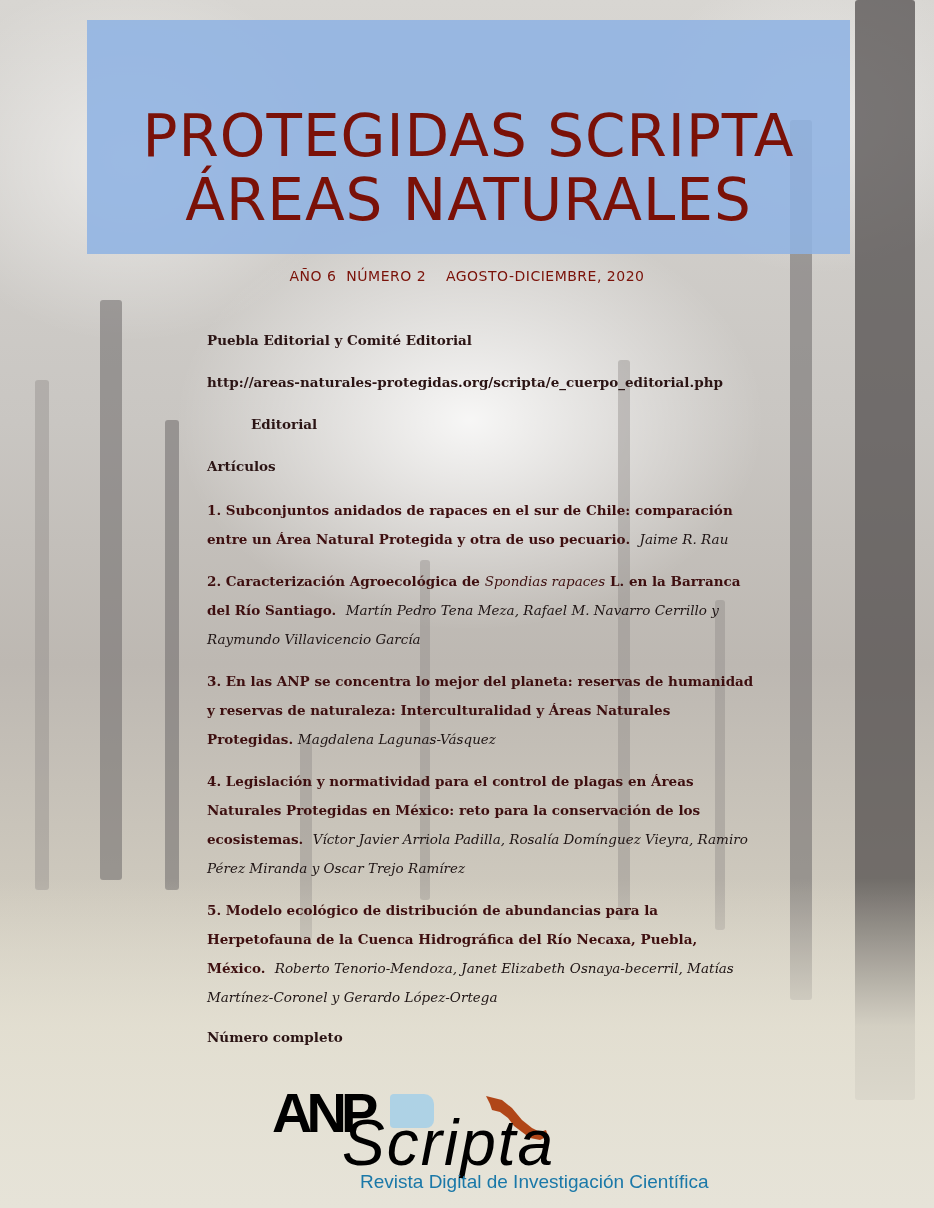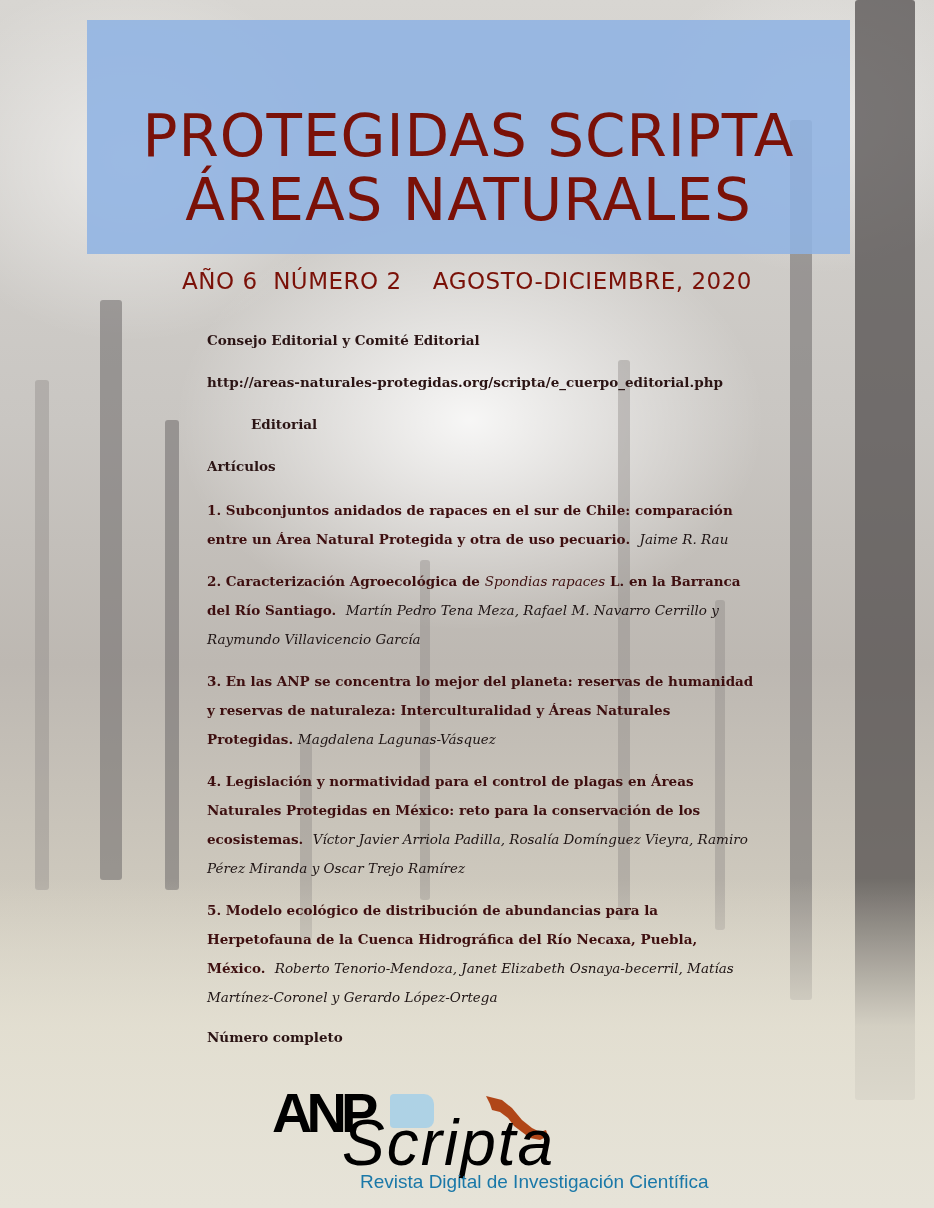--- a/index.html
+++ b/index.html
@@ -29,21 +29,21 @@
     background:rgba(143,179,226,0.88);
   }
   .title {
     position:absolute; left:87px; top:104px; width:763px;
     text-align:center; color:#7a1108;
     font-family:"DejaVu Sans", sans-serif; font-weight:normal;
     font-size:58px; line-height:64px; letter-spacing:1px;
   }
   .issue-line {
     position:absolute; left:0; width:934px; top:268px; text-align:center;
-    color:#7a1108; font-family:"DejaVu Sans", sans-serif; font-size:23px;
+    color:#7a1108; font-family:"DejaVu Sans", sans-serif; font-size:14px;
     letter-spacing:0.5px; white-space:pre;
   }
   .content {
     position:absolute; left:207px; top:330px; width:550px;
     color:#2b1414; font-size:13.5px;
   }
   .item { font-weight:bold; margin:0 0 0 0; line-height:21px; }
   .link { font-weight:bold;text-align:center; }
   .art { line-height:29px; font-weight:bold; color:#3e0f10; }
   .authors { font-weight:normal; font-style:italic; color:#1e1414; }
@@ -87,21 +87,21 @@
 
 <div class="title-panel"></div>
 <div class="title">
   <div>PROTEGIDAS SCRIPTA</div>
   <div>ÁREAS NATURALES</div>
 </div>
 
 <div class="issue-line">AÑO 6  NÚMERO 2    AGOSTO-DICIEMBRE, 2020</div>
 
 <div class="content">
-  <div class="item" style="position:absolute;top:0;">Consejo Editorial y Comité Editorial</div>
+  <div class="item" style="position:absolute;top:0;">Puebla Editorial y Comité Editorial</div>
   <div class="item link" style="position:absolute;top:42px;white-space:nowrap;">http://areas-naturales-protegidas.org/scripta/e_cuerpo_editorial.php</div>
   <div class="item" style="position:absolute;top:84px;margin-left:44px;">Editorial</div>
   <div class="item" style="position:absolute;top:126px;">Artículos</div>
 
   <div class="art" style="position:absolute;top:166px;width:550px;">
     <span>1.</span>
     <span>Subconjuntos anidados de rapaces en el sur de Chile: comparación entre un Área Natural Protegida y otra de uso pecuario.</span>&nbsp;
     <span class="authors">Jaime R. Rau</span>
   </div>
 

